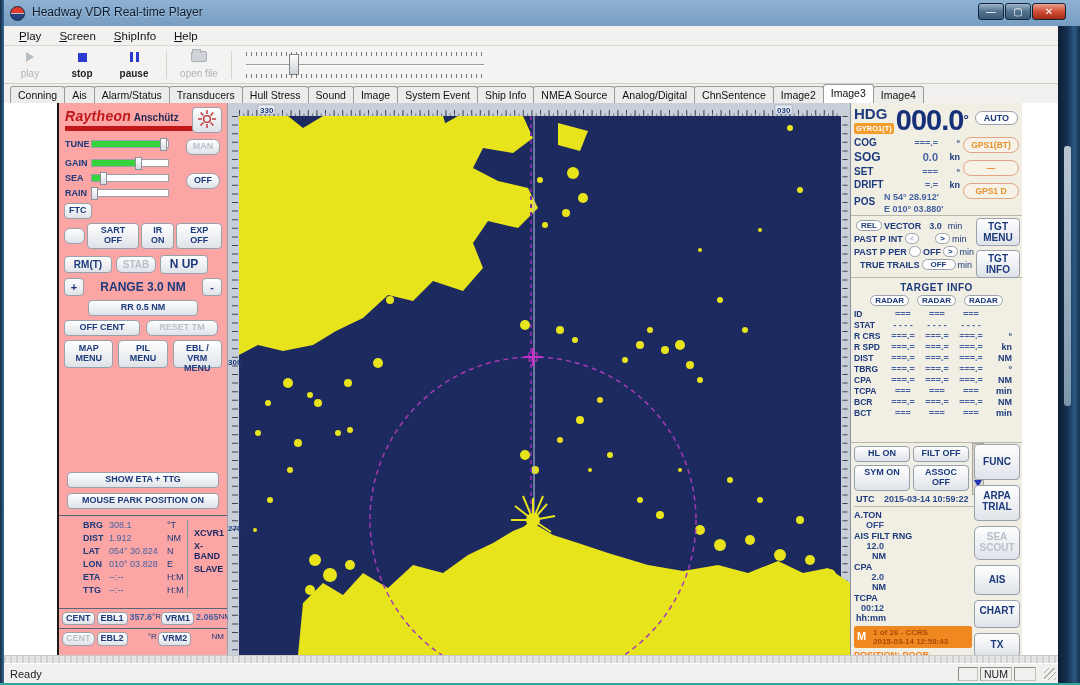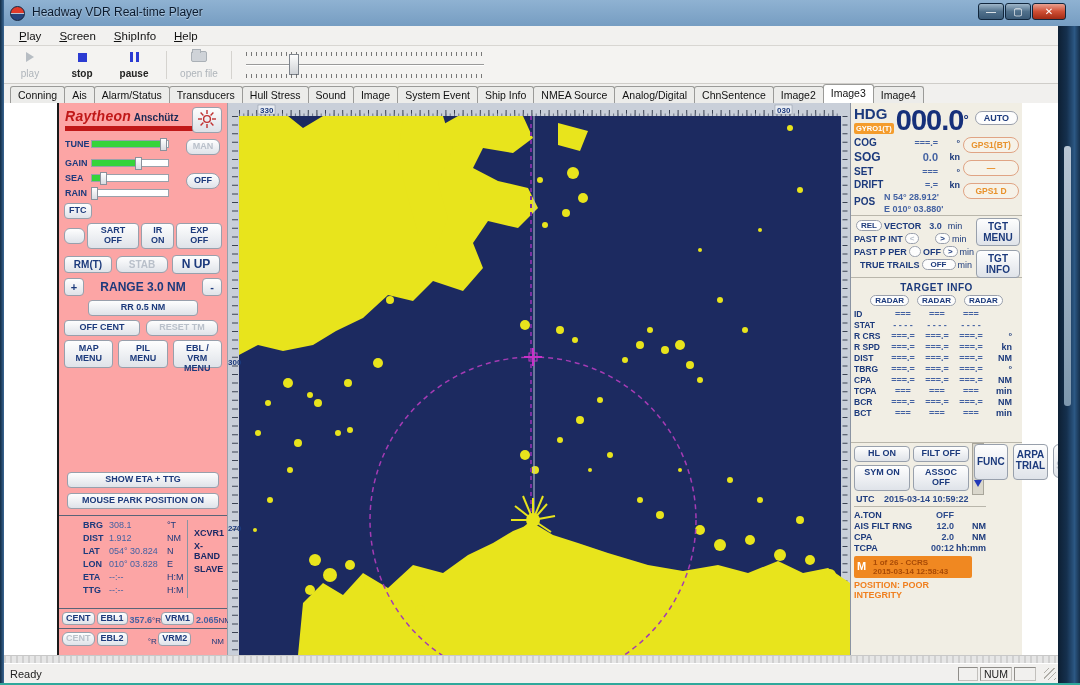--- a/index.html
+++ b/index.html
@@ -86,21 +86,21 @@
   .wide-btn { display:block; margin:0 auto 5px auto; width:152px; }
   .lp-div { border-top:1px solid #5a masked6478; border-top:1px solid #5a6478; margin:6px 0 4px 0; }
   .nav-wrap { display:flex; padding:0 4px; }
   .nav-grid { flex:1; }
   .nv-row { display:flex; margin-bottom:3px;padding-left:20px; }
   .nv-l { width:26px; font-weight:bold; }
   .nv-v { width:58px; color:#44untransformed62a2; color:#4462a2; }
   .nv-u { width:20px; color:#1c3a7c; }
   .xcvr { width:48px; border-left:1px solid #8a93a2; padding:8px 0 0 6px; font-weight:bold; color:#1a2a66; }
   .xcvr div { margin-bottom:3px; }
-  .ebl-row { display:flex; align-items:flex-end; border-top:1px solid #5a6478; padding:3px 3px; }
+  .ebl-row { display:flex; align-items:flex-start; border-top:1px solid #5a6478; padding:3px 3px; }
   .ebl-row .btn { padding:1px 3px; margin-right:2px; }
   .ebl-val { width:28px; text-align:right; color:#4462a2; font-weight:bold; }
   .ebl-u { width:16px; font-size:8px; }
 
   
   #radar { position:absolute; left:224px; top:0; width:622px; height:552px; }
 
   
   #right-panel { position:absolute; left:846px; top:0; width:172px; height:552px; background:#f1eee4;
     border-left:1px solid #8a93a2; color:#1c3a7c; font-size:9px; }
@@ -126,26 +126,26 @@
   .tgt-col { position:absolute; right:2px; top:2px; width:44px; }
   .tgt-col .btn { width:44px; margin-bottom:4px; font-size:10px; }
   .ti-title { text-align:center; font-weight:bold; font-size:10px; letter-spacing:.5px; margin:2px 0; }
   .radar-btns { display:flex; justify-content:center; gap:4px; margin-bottom:3px; }
   .tt-row { display:flex; margin:1px 0; }
   .tt-l { width:32px; font-weight:bold; font-size:8.5px; }
   .tt-v { width:34px; text-align:center; color:#4462a2; font-weight:bold; }
   .tt-u { width:24px; text-align:right; font-weight:bold; }
   .tog-grid { display:flex; flex-wrap:wrap; gap:3px; width:118px; }
   .tog-grid .btn { width:56px; }
-  .side-col2 { position:absolute; right:2px; top:341px; width:46px; display:flex; gap:5px; }
+  .side-col2 { position:absolute; right:2px; top:341px; width:46px; display:flex; flex-direction:column; gap:5px; }
   .side-col2 .btn { width:46px; font-size:10px; padding:4px 2px; }
   .utc-row { display:flex; margin:3px 0 2px 2px; width:130px; }
   .utc-row .l { font-weight:bold; width:28px; }
   .utc-row .v { color:#2c4a8c; font-weight:bold; }
-  .ais-line { display:flex; width:132px; margin:1px 0; }
+  .ais-line { display:flex; width:132px; margin:1px 0;flex-direction:column; }
   .ais-line .l { font-weight:bold; flex:1; }
   .ais-line .v { width:30px; text-align:right; color:#2c4a8c; font-weight:bold; }
   .ais-line .u { width:32px; text-align:right; font-weight:bold; }
   .alert-box { width:118px; background:#f08821; border-radius:2px; padding:2px 3px 2px 3px; color:#a84a06; font-weight:bold; position:relative; margin-top:3px; }
   .alert-badge { position:absolute; left:3px; top:4px; color:#fff; font-size:11px; }
   .alert-l { margin-left:16px; font-size:8px; }
   .alert-poor { color:#f08020; font-weight:bold; margin-top:2px; font-size:9px; width:100px; }
   .alert-scroll { position:absolute; left:121px; top:0px; width:12px; height:52px; background:#dad7cc; border:1px solid #a8a59a; }
   .arr-up { width:0; height:0; border-left:4px solid transparent; border-right:4px solid transparent; border-bottom:6px solid #9a97黑8c; border-bottom:6px solid #9a978c; margin:4px auto; }
   .arr-dn { width:0; height:0; border-left:4px solid transparent; border-right:4px solid transparent; border-top:7px solid #2238b8; margin:26px auto 0 auto; }
@@ -294,21 +294,21 @@
         <span class="btn">FTC</span>
       </div>
       <div class="row" style="gap:2px">
         <span class="btn dis" style="width:22px">&nbsp;</span>
         <span class="btn">SART OFF</span>
         <span class="btn">IR ON</span>
         <span class="btn">EXP OFF</span>
       </div>
       <div class="row" style="gap:4px;margin-top:6px">
         <span class="btn" style="width:48px;font-size:10px">RM(T)</span>
-        <span class="btn dis" style="width:52px;font-size:10px">STAB</span>
+        <span class="btn dis" style="width:40px;font-size:10px">STAB</span>
         <span class="btn" style="width:48px;font-size:12px">N UP</span>
       </div>
       <div class="row">
         <span class="btn" style="width:20px;font-size:11px">+</span>
         <span class="range-lbl">RANGE 3.0 NM</span>
         <span class="btn" style="width:20px;font-size:11px">-</span>
       </div>
       <div class="row" style="justify-content:center">
         <span class="btn" style="width:110px">RR 0.5 NM</span>
       </div>

